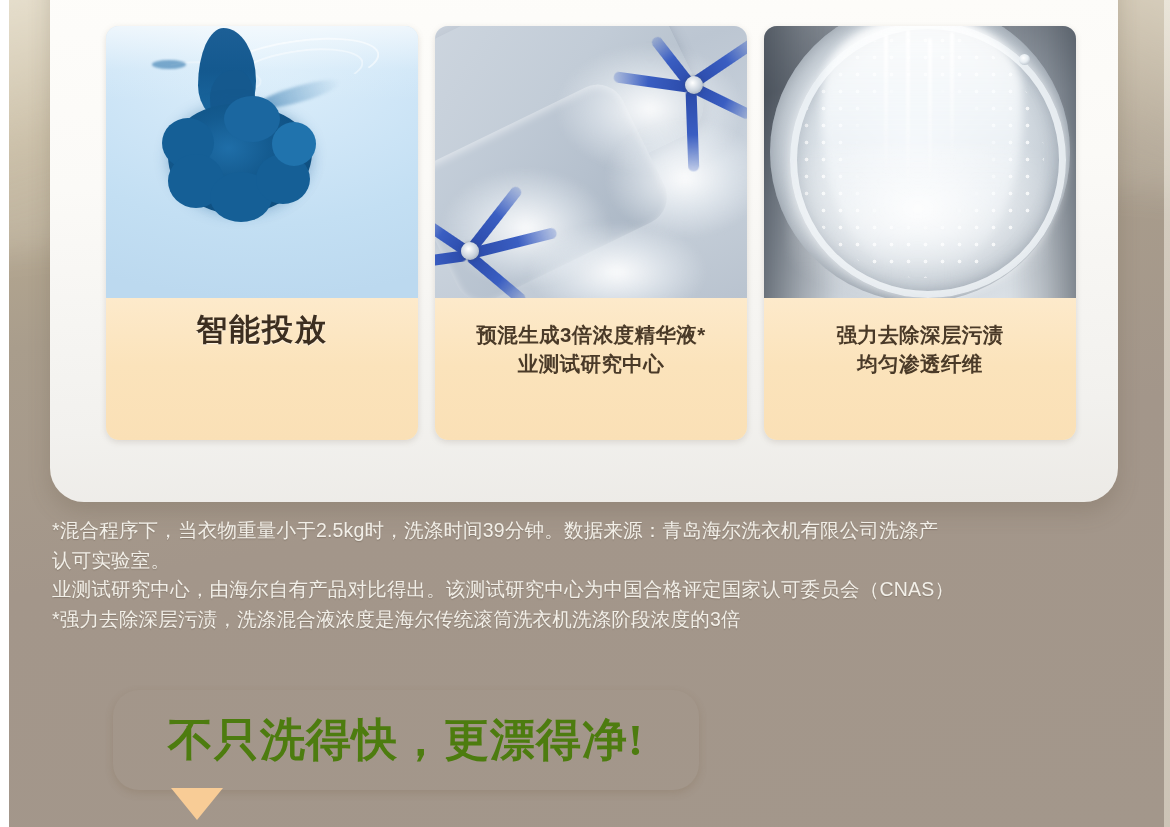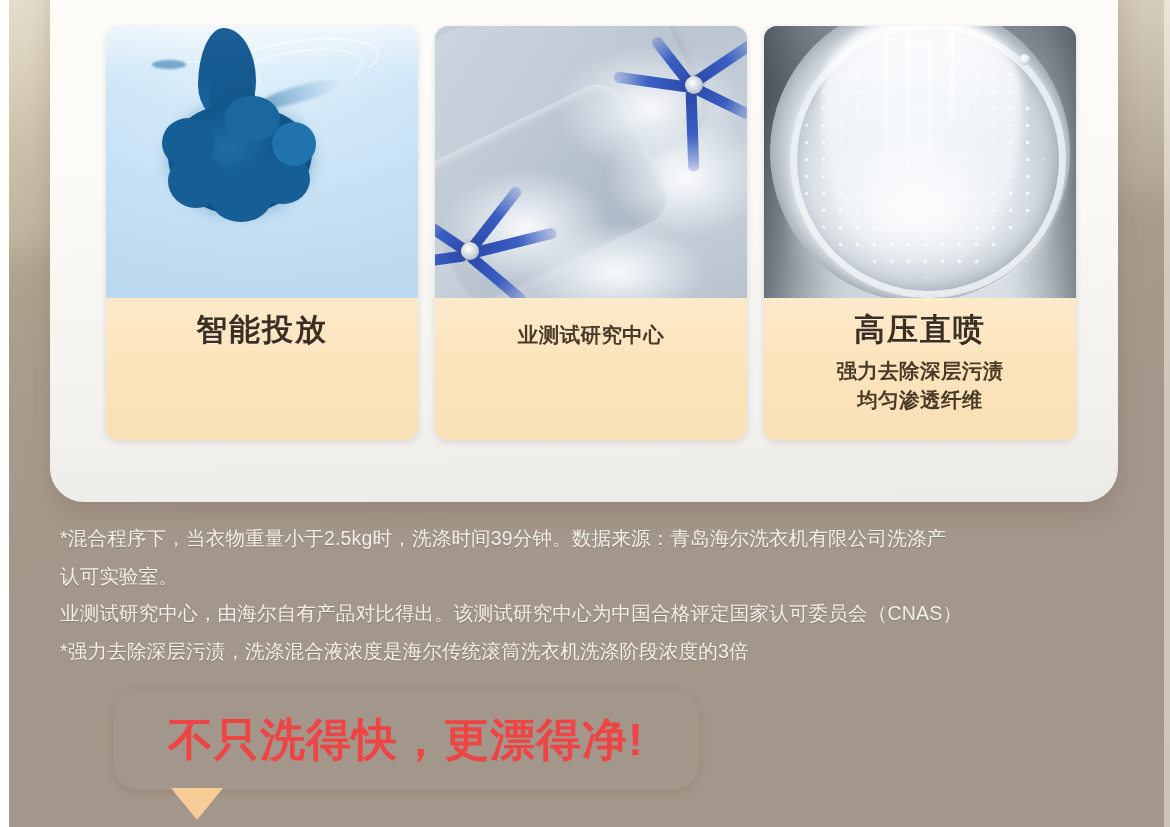--- a/index.html
+++ b/index.html
@@ -337,21 +337,21 @@
     position: absolute;
     left: 52px;
     top: 516px;
     width: 1070px;
     font-size: 19.5px;
     line-height: 1.52;
     color: #f2efe8;
     letter-spacing: 0.2px;
     text-shadow: 0 1px 1px rgba(90,78,62,0.35);
   }
-  .footnotes p { margin: 8px; }
+  .footnotes p { margin: 0; }
 
   
   .bubble-wrap {
     position: absolute;
     left: 113px;
     top: 690px;
     width: 586px;
     height: 100px;
   }
   .bubble {
@@ -361,23 +361,24 @@
     border-radius: 26px;
     background: linear-gradient(93deg, #fbd6a7 0%, #f9cf9b 26%, #f7c храм 0%, #f7c388 62%, #f5bd7e 100%);
     box-shadow: 0 3px 8px rgba(110,82,50,0.18);
     display: flex;
     align-items: center;
     justify-content: center;
   }
   .bubble-text {
     font-size: 45px;
     font-weight: 700;
-    color: #ef4444;
+    color: #4d7c0f;
     letter-spacing: 1px;
     white-space: nowrap;
+    font-family: Liberation Serif, serif;
   }
   .bubble-tail {
     position: absolute;
     left: 58px;
     top: 98px;
     width: 0; height: 0;
     border-left: 26px solid transparent;
     border-right: 26px solid transparent;
     border-top: 32px solid #f8cc96;
   }
@@ -447,20 +448,21 @@
             <div class="dw-spoke" style="left:36px;top:222px;width:88px;transform:rotate(-14deg);transform-origin:left center;"></div>
             <div class="dw-spoke" style="left:34px;top:224px;width:72px;transform:rotate(40deg);transform-origin:left center;"></div>
             <div class="dw-spoke" style="left:32px;top:224px;width:66px;transform:rotate(172deg);transform-origin:left center;"></div>
             <div class="dw-spoke" style="left:32px;top:220px;width:56px;transform:rotate(214deg);transform-origin:left center;"></div>
             <div class="dw-jet-hub" style="left:26px;top:216px;"></div>
           </div>
         </div>
       </div>
       <div class="card-caption">
         <div class="card-sub">
+          <div>预混生成3倍浓度精华液*</div>
           <div>业测试研究中心</div>
         </div>
       </div>
     </div>
 
     <div class="card">
       <div class="card-photo">
         <div class="photo-drum">
           <div class="drum-door-shadow"></div>
           <div class="drum-door-shadow-r"></div>
@@ -470,21 +472,20 @@
           <div class="drum-spray"></div>
           <div class="drum-spray2"></div>
           <div class="drum-streak" style="left:120px;top:8px;height:150px;"></div>
           <div class="drum-streak" style="left:142px;top:4px;height:176px;"></div>
           <div class="drum-streak" style="left:164px;top:12px;height:160px;"></div>
           <div class="drum-streak" style="left:186px;top:6px;height:140px;"></div>
           <div class="drum-bolt"></div>
         </div>
       </div>
       <div class="card-caption">
-        <div class="card-title">高压直喷</div>
         <div class="card-sub">
           <div>强力去除深层污渍</div>
           <div>均匀渗透纤维</div>
         </div>
       </div>
     </div>
 
   </div>
 
   <div class="footnotes">

